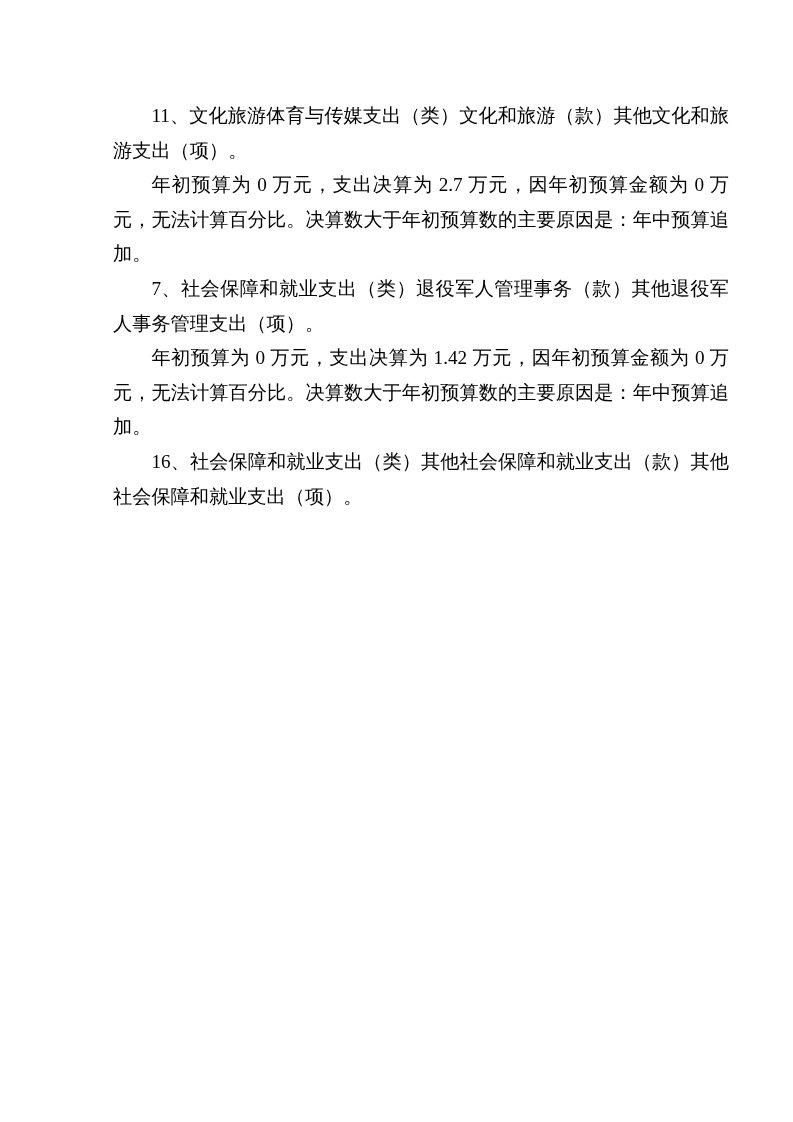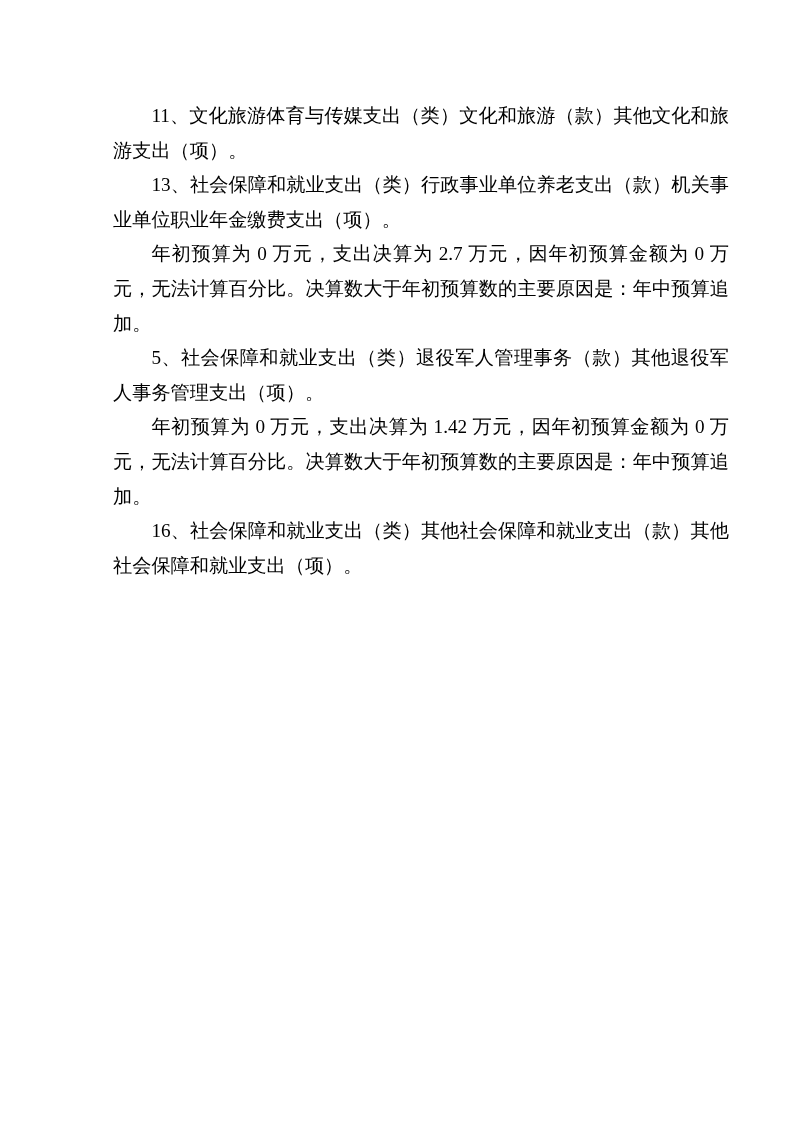--- a/index.html
+++ b/index.html
@@ -40,23 +40,22 @@
 </style>
 </head>
 <body>
 
 <div class="page">
   <div class="doc-content">
 
     <p>11、文化旅游体育与传媒支出（类）文化和旅游（款）其他文化和旅游支出（项）。</p>
 
 
-    <p>13、社会保障和就业支出（类）行政事业单位养老支出（款）机关事业单位职业年金缴费支出（项）。</p>
     <p>年初预算为 0 万元，支出决算为 2.7 万元，因年初预算金额为 0 万元，无法计算百分比。决算数大于年初预算数的主要原因是：年中预算追加。</p>
 
 
-    <p>5、社会保障和就业支出（类）退役军人管理事务（款）其他退役军人事务管理支出（项）。</p>
+    <p>7、社会保障和就业支出（类）退役军人管理事务（款）其他退役军人事务管理支出（项）。</p>
     <p>年初预算为 0 万元，支出决算为 1.42 万元，因年初预算金额为 0 万元，无法计算百分比。决算数大于年初预算数的主要原因是：年中预算追加。</p>
 
     <p>16、社会保障和就业支出（类）其他社会保障和就业支出（款）其他社会保障和就业支出（项）。</p>
 
   </div>
 </div>
 
 </body></html>

